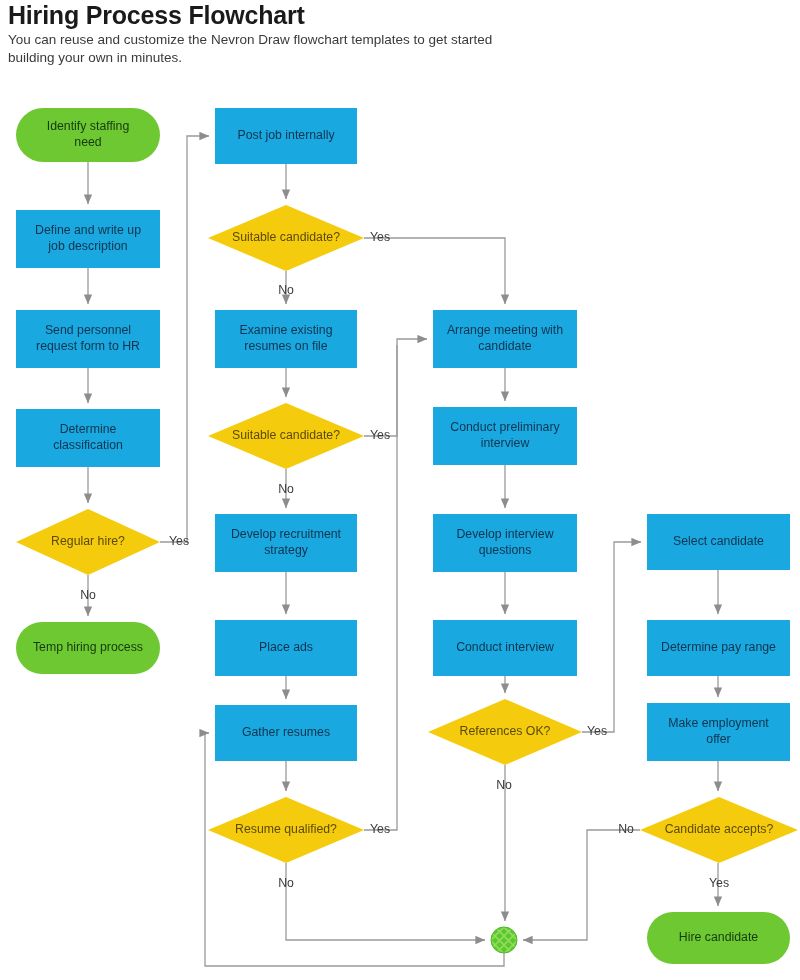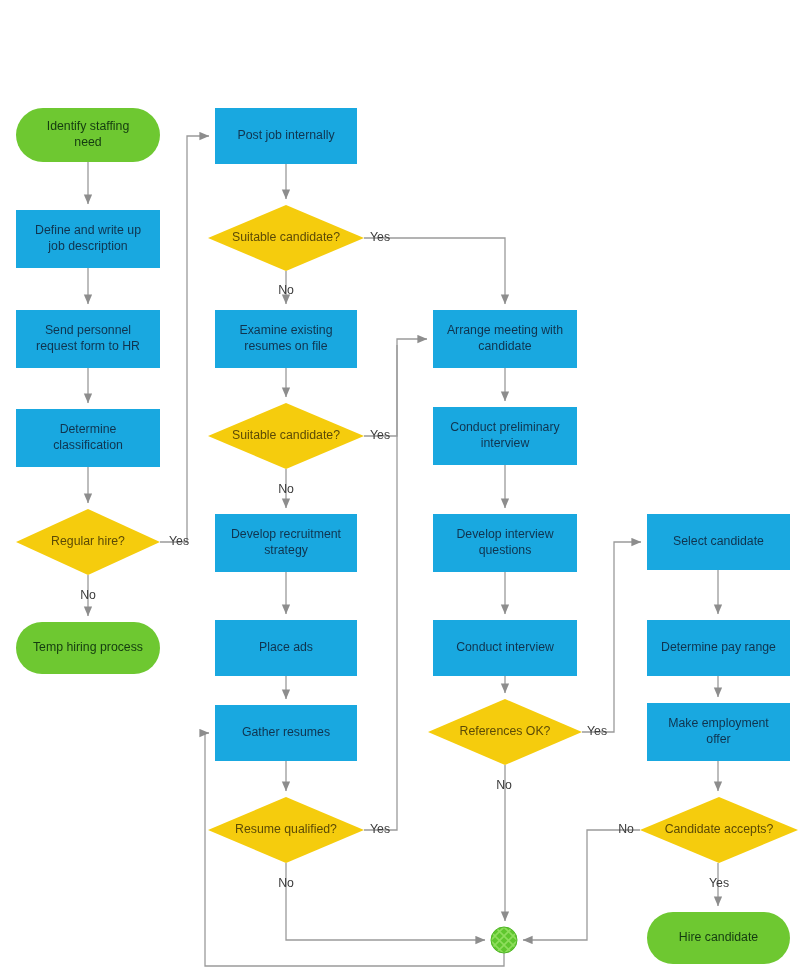--- a/index.html
+++ b/index.html
@@ -35,20 +35,22 @@
     fill:#3c3c3c;
     text-anchor:middle;
     dominant-baseline:middle;
   }
   .lnk{fill:none;stroke:#9a9a9a;stroke-width:1.3;}
 </style>
 </head>
 <body>
 
 <div id="header">
+  <h1 id="title">Hiring Process Flowchart</h1>
+  <p id="subtitle">You can reuse and customize the Nevron Draw flowchart templates to get started building your own in minutes.</p>
 </div>
 
 <svg id="canvas" viewBox="0 0 800 980">
   <defs>
     <marker id="arrow" markerWidth="9" markerHeight="9" refX="7.4" refY="3.2" orient="auto" markerUnits="strokeWidth">
       <path d="M0,0 L7.6,3.2 L0,6.4 z" fill="#8d8d8d"></path>
     </marker>
     <pattern id="xhatch" width="9" height="9" patternUnits="userSpaceOnUse">
       <rect width="9" height="9" fill="#5fc72e"></rect>
       <path d="M0,0 L9,9 M9,0 L0,9" stroke="#8ede5c" stroke-width="1.6"></path>

